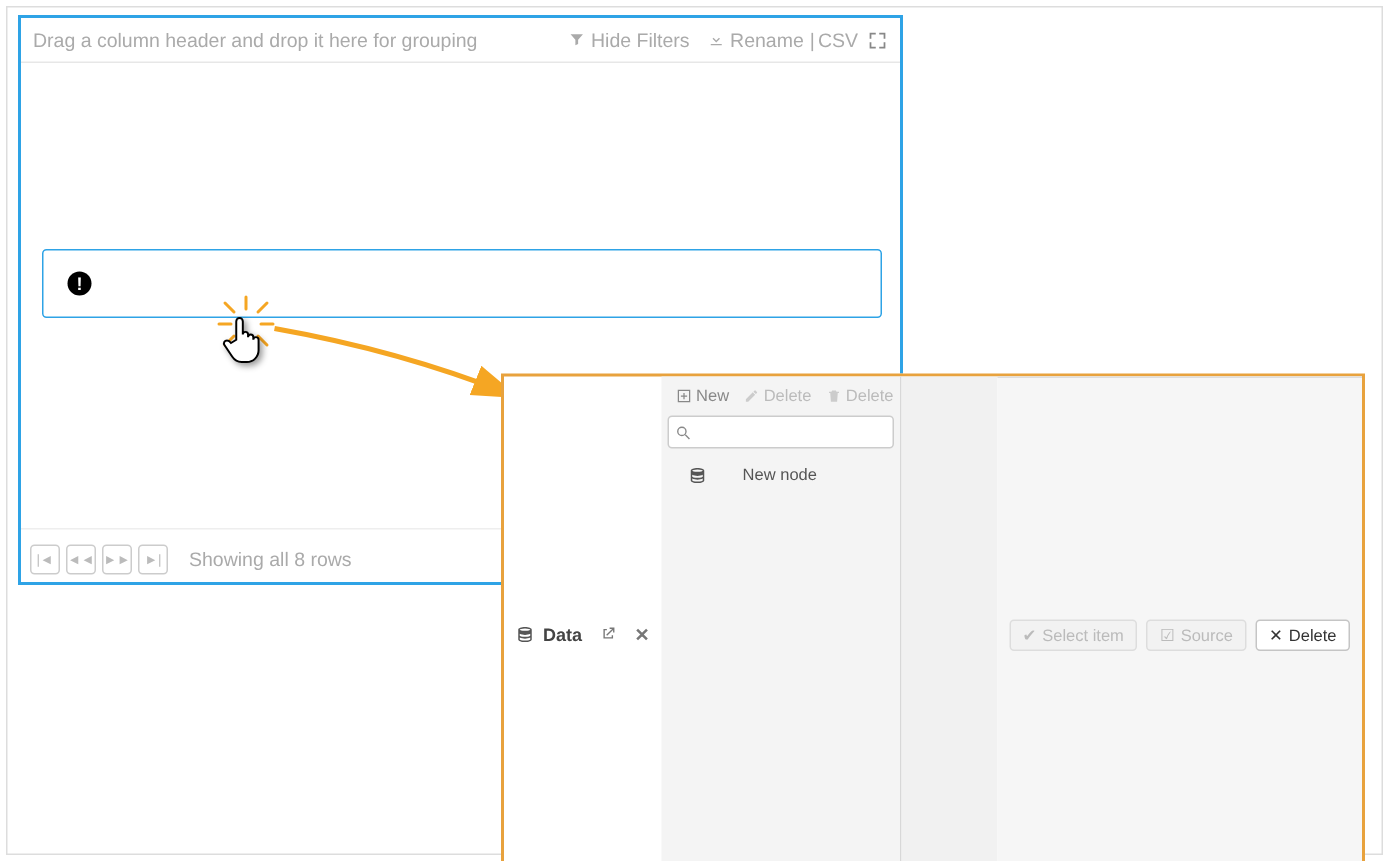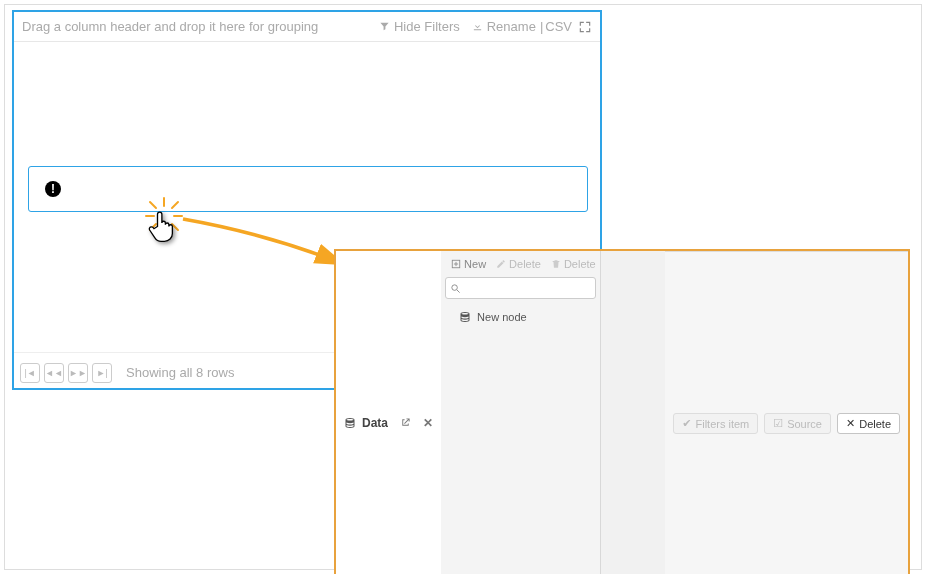--- a/index.html
+++ b/index.html
@@ -145,21 +145,21 @@
   }
   .searchbox input {
     border:none; outline:none; flex:1; font-size:11px;
     background:transparent;
   }
   .searchbox .sicon { color:#888; font-size:11px; margin-right:4px; }
   .tree {
     padding: 6px 4px 4px 14px;
   }
   .tree-item {
-    display:flex; gap:6px;
+    display:flex; gap:24px;
     font-size:11px; color:#555; padding:2px 0;
     cursor:pointer;
   }
   .modal-right { flex:1; background:#f1f1f1; }
   .modal-footer {
     border-top:1px solid #ddd; background:#f6f6f6;
     display:flex; justify-content:flex-end; align-items:center;
     gap:6px; padding:6px 8px;
   }
   .mbtn {
@@ -320,21 +320,21 @@
           <span>New node</span>
         </div>
       </div>
     </div>
     <div class="modal-right"></div>
   </div>
 
   <div class="modal-footer">
     <span class="mbtn disabled">
       <span>✔</span>
-      <span>Filters item</span>
+      <span>Select item</span>
     </span>
     <span class="mbtn disabled">
       <span>☑</span>
       <span>Source</span>
     </span>
     <span class="mbtn primary">
       <span>✕</span>
       <span>Delete</span>
     </span>
   </div>

